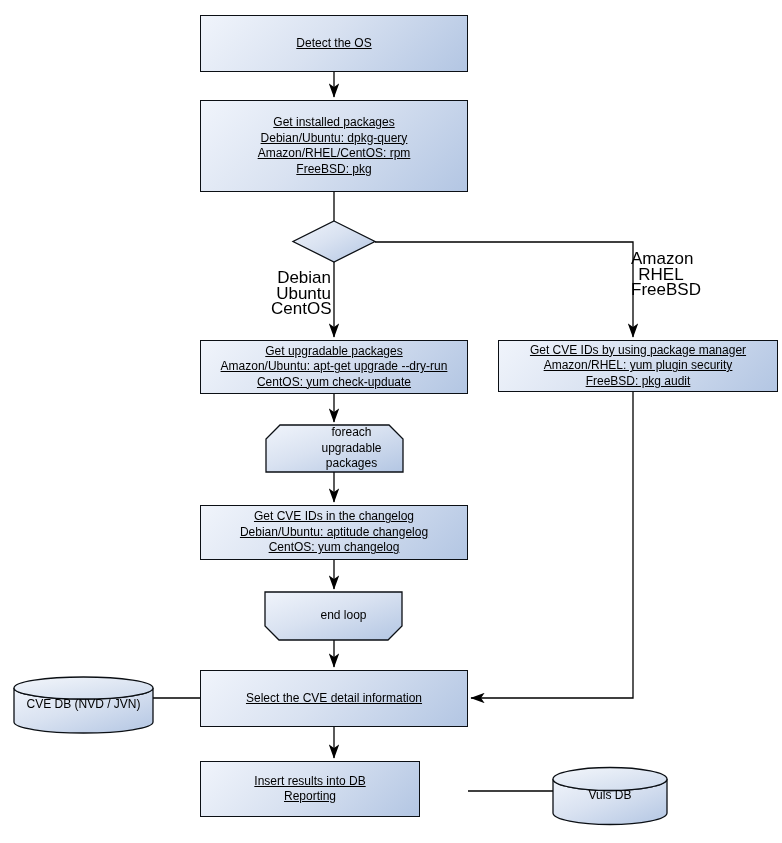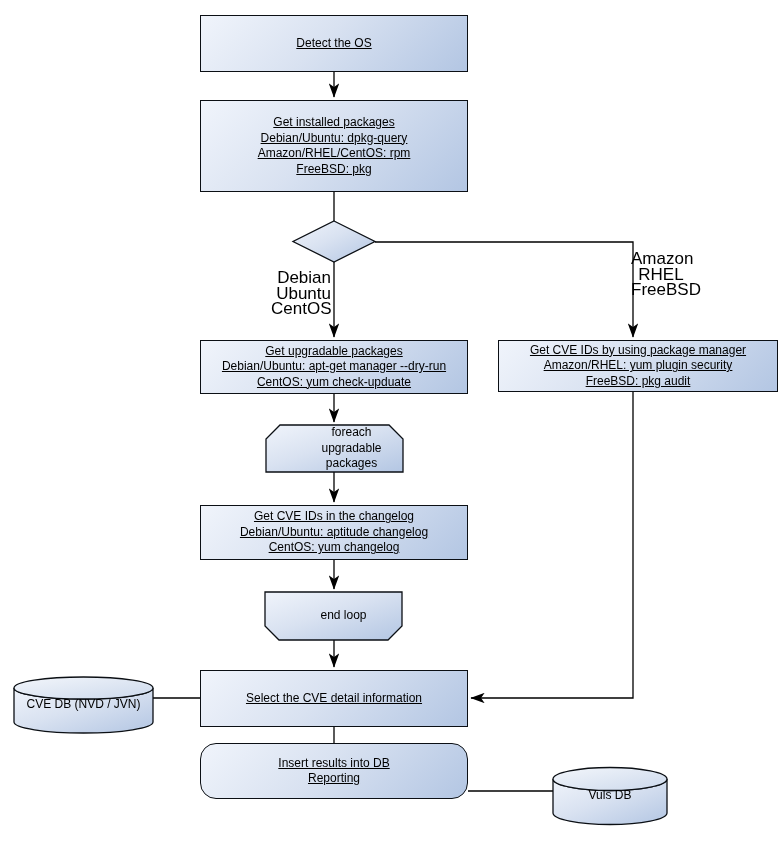--- a/index.html
+++ b/index.html
@@ -99,34 +99,34 @@
   </svg>
 
   <div class="node rect" style="left:200px; top:15px;  width:268px; height:57px;">Detect the OS</div>
 
   <div class="node rect" style="left:200px; top:100px; width:268px; height:92px;">Get installed packages
 Debian/Ubuntu: dpkg-query
 Amazon/RHEL/CentOS: rpm
 FreeBSD: pkg</div>
 
   <div class="node rect" style="left:200px; top:340px; width:268px; height:54px;">Get upgradable packages
-Debian/Ubuntu: apt-get manager --dry-run
+Amazon/Ubuntu: apt-get upgrade --dry-run
 CentOS: yum check-upduate</div>
 
   <div class="node rect" style="left:498px; top:340px; width:280px; height:52px;">Get CVE IDs by using package manager
 Amazon/RHEL: yum plugin security
 FreeBSD: pkg audit</div>
 
   <div class="node rect" style="left:200px; top:505px; width:268px; height:55px;">Get CVE IDs in the changelog
 Debian/Ubuntu: aptitude changelog
 CentOS: yum changelog</div>
 
   <div class="node rect" style="left:200px; top:670px; width:268px; height:57px;">Select the CVE detail information</div>
 
-  <div class="node rect" style="left:200px; top:743px; width:268px; height:56px;border-radius:16px;">Insert results into DB
+  <div class="node rect" style="left:200px; top:761px; width:220px; height:56px;">Insert results into DB
 Reporting</div>
 
   <div class="node shape-label" style="left:266px; top:425px; width:137px; height:47px;padding-left:34px;">foreach
 upgradable packages</div>
 
   <div class="node shape-label" style="left:265px; top:592px; width:137px; height:48px;padding-left:20px;">end loop</div>
 
   <div class="node shape-label" style="left:14px; top:688px; width:139px; height:34px;">CVE DB (NVD / JVN)</div>
 
   <div class="node shape-label" style="left:553px; top:779px; width:114px; height:34px;">Vuls DB</div>

